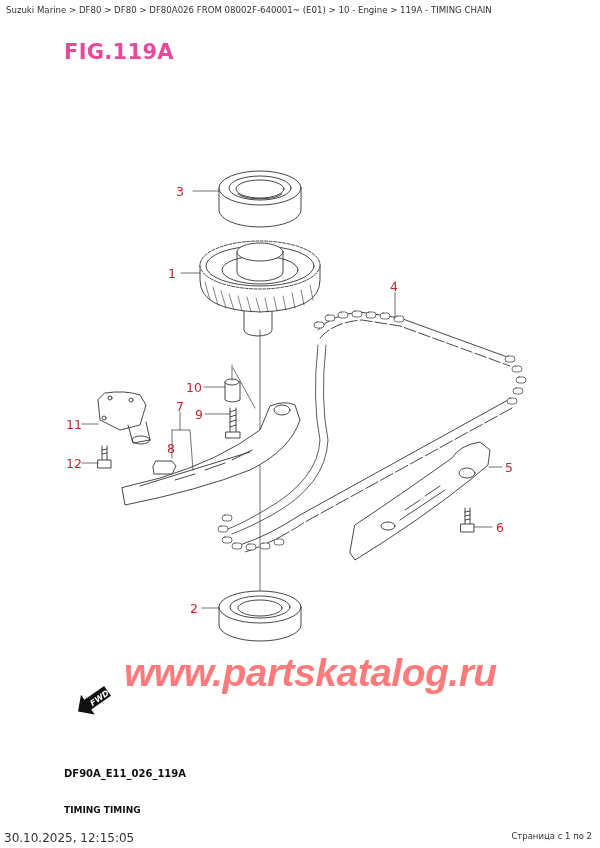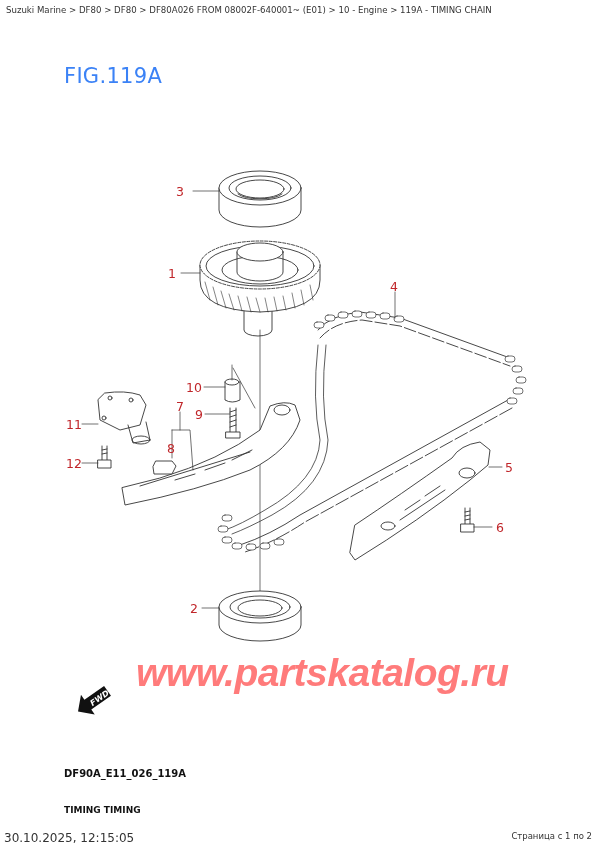--- a/index.html
+++ b/index.html
@@ -1,21 +1,21 @@
 <!DOCTYPE html>
 <html><head>
 <meta charset="utf-8">
 <style>
   html, body { margin:0; padding:0; background:#ffffff; }
   body { width:600px; height:848px; position:relative; overflow:hidden; font-family:"DejaVu Sans", sans-serif; color:#222; }
   .breadcrumb { position:absolute; left:6px; top:5px; font-size:8.6px; color:#333; white-space:nowrap; }
-  .fig-title { position:absolute; left:64px; top:64px; font-size:21px; font-weight:normal; color:#3b82f6; letter-spacing:0.3px; }
+  .fig-title { position:absolute; left:64px; top:40px; font-size:21px; font-weight:bold; color:#ec4899; letter-spacing:0.3px; }
   .diagram { position:absolute; left:0; top:0; width:600px; height:848px; }
   .callout { font-family:"DejaVu Sans", sans-serif; font-size:12.5px; fill:#c0262a; }
-  .watermark { position:absolute; left:136px; top:651px; font-family:"Liberation Sans", sans-serif; font-size:39px; font-weight:bold; font-style:italic; color:#ff7b7b; letter-spacing:-0.5px; white-space:nowrap; }
+  .watermark { position:absolute; left:124px; top:651px; font-family:"Liberation Sans", sans-serif; font-size:39px; font-weight:bold; font-style:italic; color:#ff7b7b; letter-spacing:-0.5px; white-space:nowrap; }
   .code { position:absolute; left:64px; top:768px; font-size:10px; font-weight:bold; color:#111; }
   .caption { position:absolute; left:64px; top:805px; font-size:9px; font-weight:bold; color:#111; }
   .footer-left { position:absolute; left:4px; top:831px; font-size:12px; color:#333; }
   .footer-right { position:absolute; right:8px; top:831px; font-size:8.5px; color:#333; }
 </style>
 </head>
 <body>
 
 <div class="breadcrumb">Suzuki Marine &gt; DF80 &gt; DF80 &gt; DF80A026 FROM 08002F-640001~ (E01) &gt; 10 - Engine &gt; 119A - TIMING CHAIN</div>
 <div class="fig-title">FIG.119A</div>

